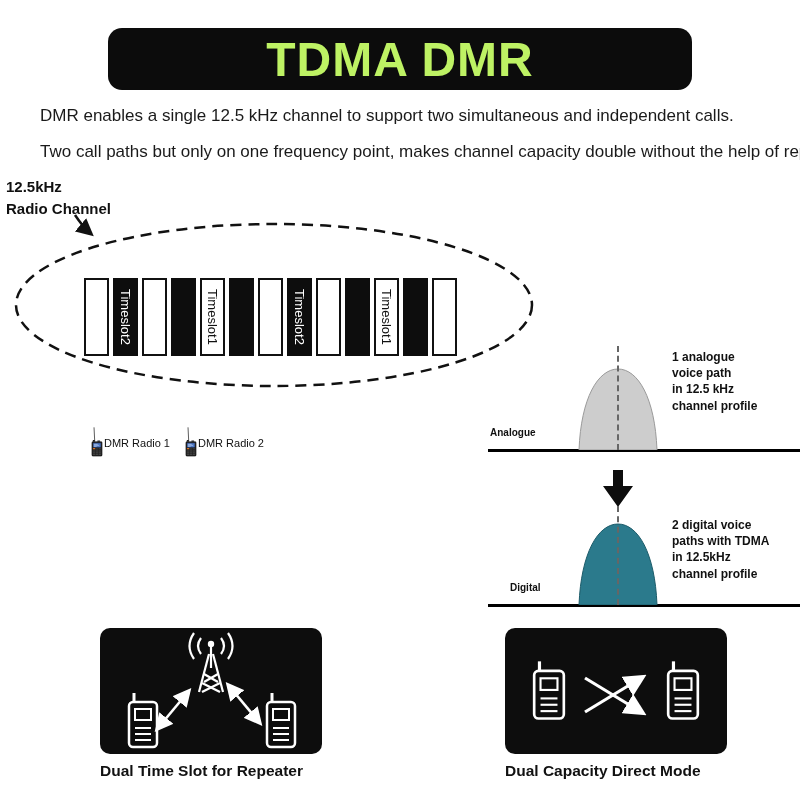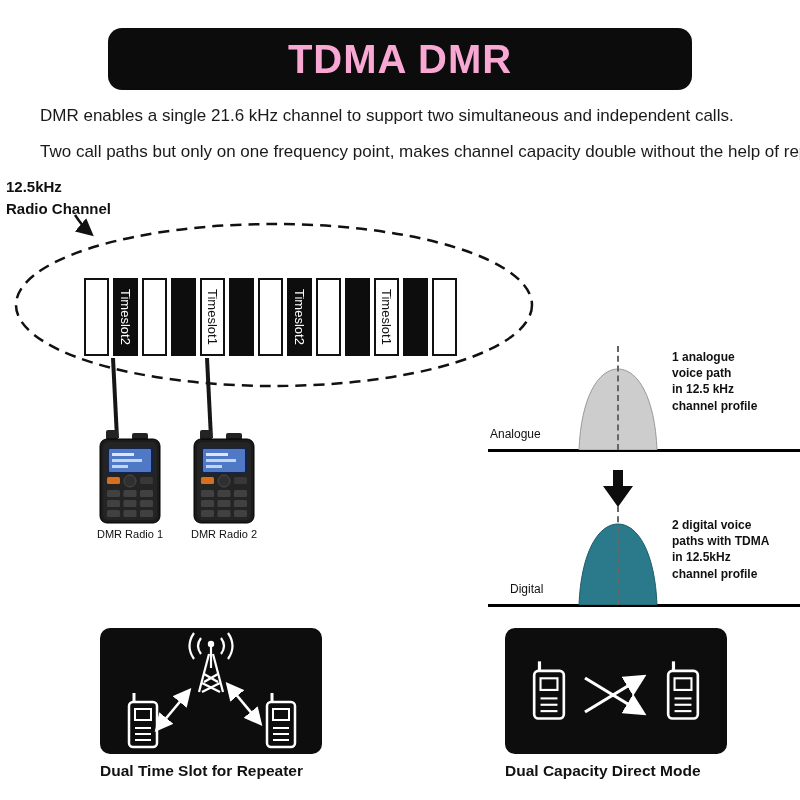--- a/index.html
+++ b/index.html
@@ -7,21 +7,21 @@
     position:relative;width:800px;height:800px;background:#fff;overflow:hidden;
     font-family:"Liberation Sans",sans-serif;color:#111;
   }
   .abs{position:absolute;}
 
   
   #title-bar{
     left:108px;top:28px;width:584px;height:62px;background:#0c0c0c;border-radius:14px;
     display:flex;align-items:center;justify-content:center;
   }
-  #title-text{color:#f9a8d4;font-size:40px;font-weight:bold;letter-spacing:1px;}
+  #title-text{color:#bef264;font-size:48px;font-weight:bold;letter-spacing:1px;}
 
   
   .intro{font-size:17px;color:#1a1a1a;white-space:nowrap;}
   #intro-line-1{left:40px;top:106px;}
   #intro-line-2{left:40px;top:142px;}
 
   
   #channel-label{left:6px;top:176px;width:140px;text-align:left;font-weight:bold;
     font-size:15px;line-height:1.45;white-space:pre-line;}
   #label-arrow{left:70px;top:212px;}
@@ -31,29 +31,29 @@
   
   #timeslot-bars{left:84px;top:278px;display:flex;gap:4px;height:78px;}
   .ts-bar{width:25px;height:78px;box-sizing:border-box;display:flex;align-items:center;justify-content:center;}
   .ts-white{background:#fff;border:2px solid #111;}
   .ts-black{background:#0d0d0d;border:2px solid #0d0d0d;}
   .ts-bar span{writing-mode:vertical-rl;text-orientation:mixed;font-size:13px;line-height:1;}
   .ts-white span{color:#111;}
   .ts-black span{color:#fff;}
 
   
-  .radio{position:absolute;top:358px;width:80px;display:flex;flex-direction:column;align-items:center;}
+  .radio{position:absolute;top:358px;width:80px;display:flex;align-items:center;}
   .radio-label{font-size:11px;color:#111;margin-top:2px;white-space:nowrap;}
   #radio-1{left:90px;} #radio-2{left:184px;} #radio-3{left:275px;} #radio-4{left:360px;}
 
   
   .rule{height:3px;background:#000;}
   #analogue-rule{left:488px;top:449px;width:312px;}
   #digital-rule{left:488px;top:604px;width:312px;}
-  .side-label{font-weight:normal;font-size:12px;}
+  .side-label{font-weight:bold;font-size:10px;}
   #analogue-label{left:490px;top:427px;}
   #digital-label{left:490px;top:582px;margin-left:20px;}
   #analogue-dome{left:576px;top:366px;}
   #digital-dome{left:576px;top:521px;}
   .dash-v{width:0;border-left:2px dashed #666;}
   #analogue-dash{left:617px;top:346px;height:104px;}
   #digital-dash{left:617px;top:506px;height:99px;}
   .profile-desc{font-weight:bold;font-size:12px;line-height:1.35;white-space:pre-line;}
   #analogue-desc{left:672px;top:349px;}
   #digital-desc{left:672px;top:517px;}
@@ -120,21 +120,21 @@
     </symbol>
   </defs>
 </svg>
 
 <div id="canvas">
 
   <div id="title-bar" class="abs">
     <span id="title-text">TDMA DMR</span>
   </div>
 
-  <div id="intro-line-1" class="abs intro">DMR enables a single 21.6 kHz channel to support two simultaneous and independent calls.</div>
+  <div id="intro-line-1" class="abs intro">DMR enables a single 12.5 kHz channel to support two simultaneous and independent calls.</div>
   <div id="intro-line-2" class="abs intro">Two call paths but only on one frequency point, makes channel capacity double without the help of repea</div>
 
   <div id="channel-label" class="abs">12.5kHz
 Radio Channel</div>
 
   <svg id="label-arrow" class="abs" width="30" height="28">
     <path d="M5 3 Q13 15 20 21" stroke="#111" stroke-width="2.5" fill="none" marker-end="url(#ah-b-end)"></path>
   </svg>
 
   <svg id="channel-ellipse" class="abs" width="524" height="170">

